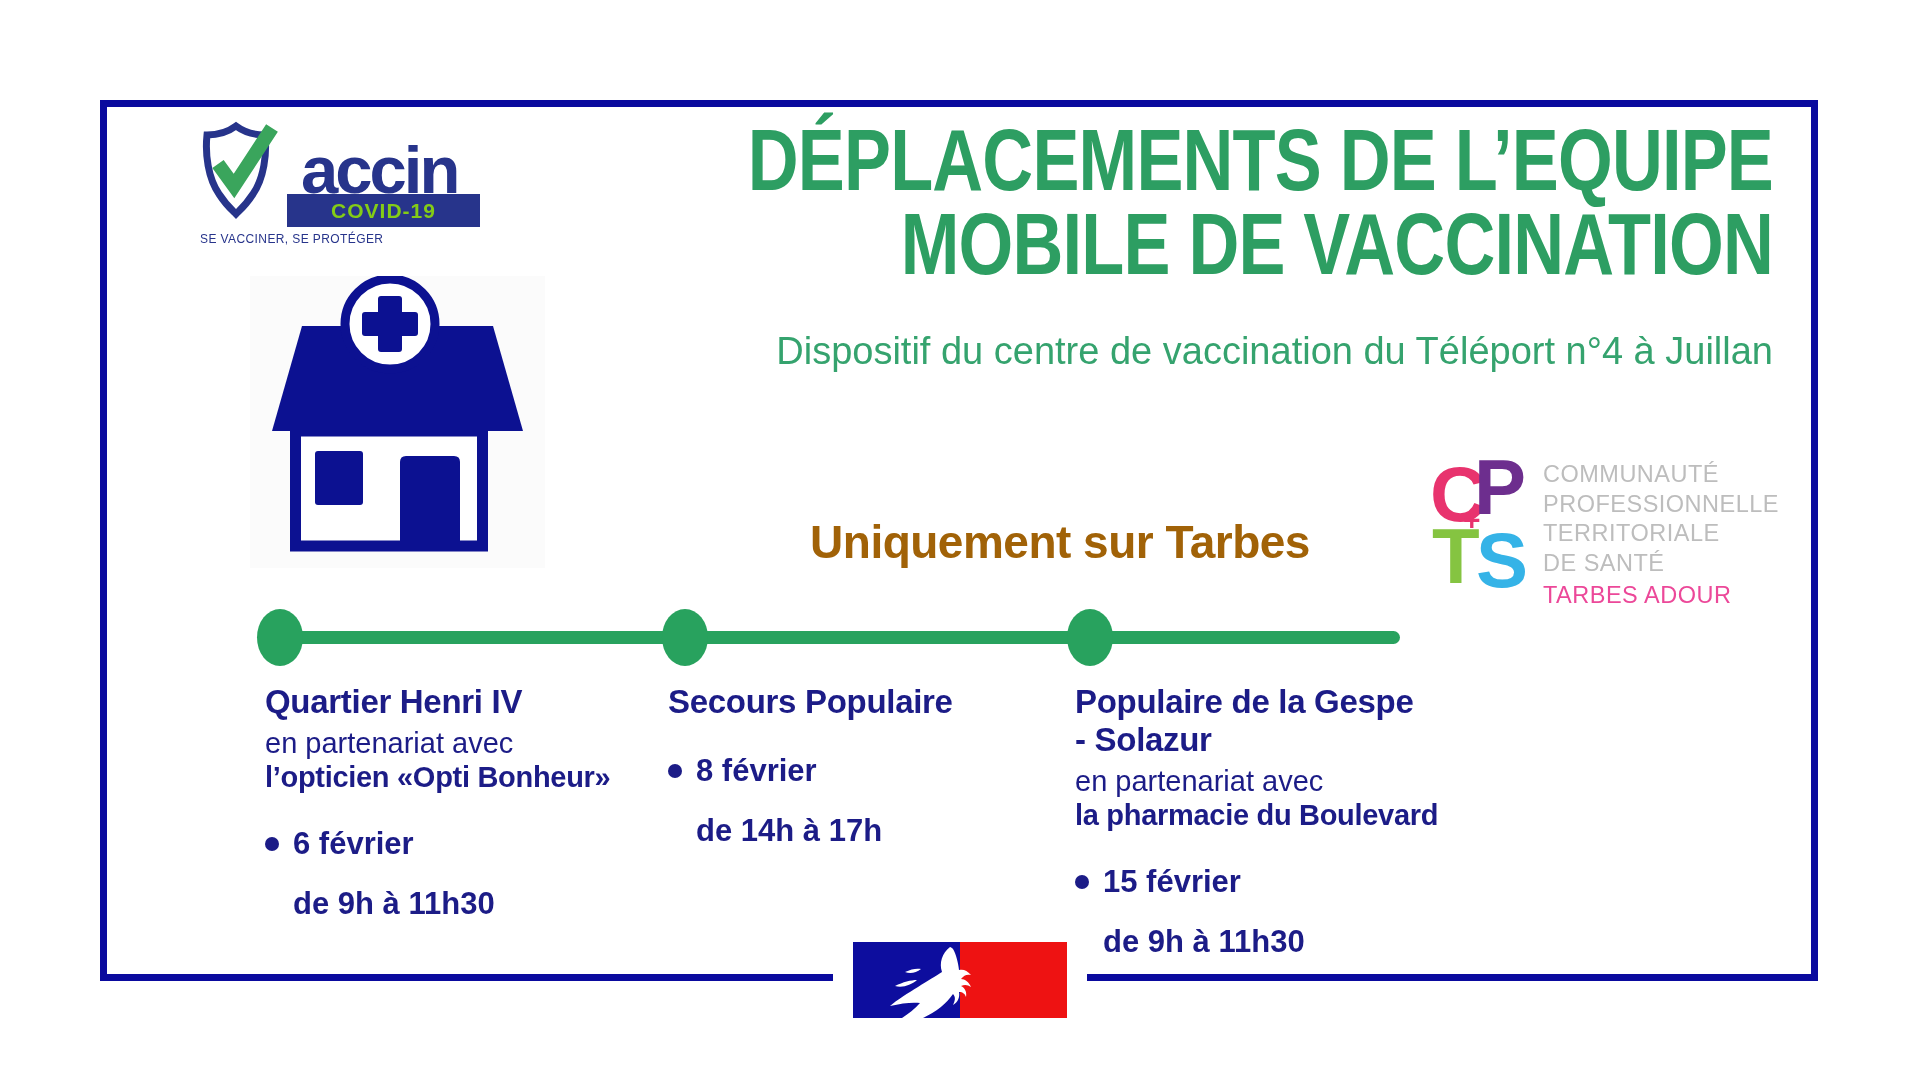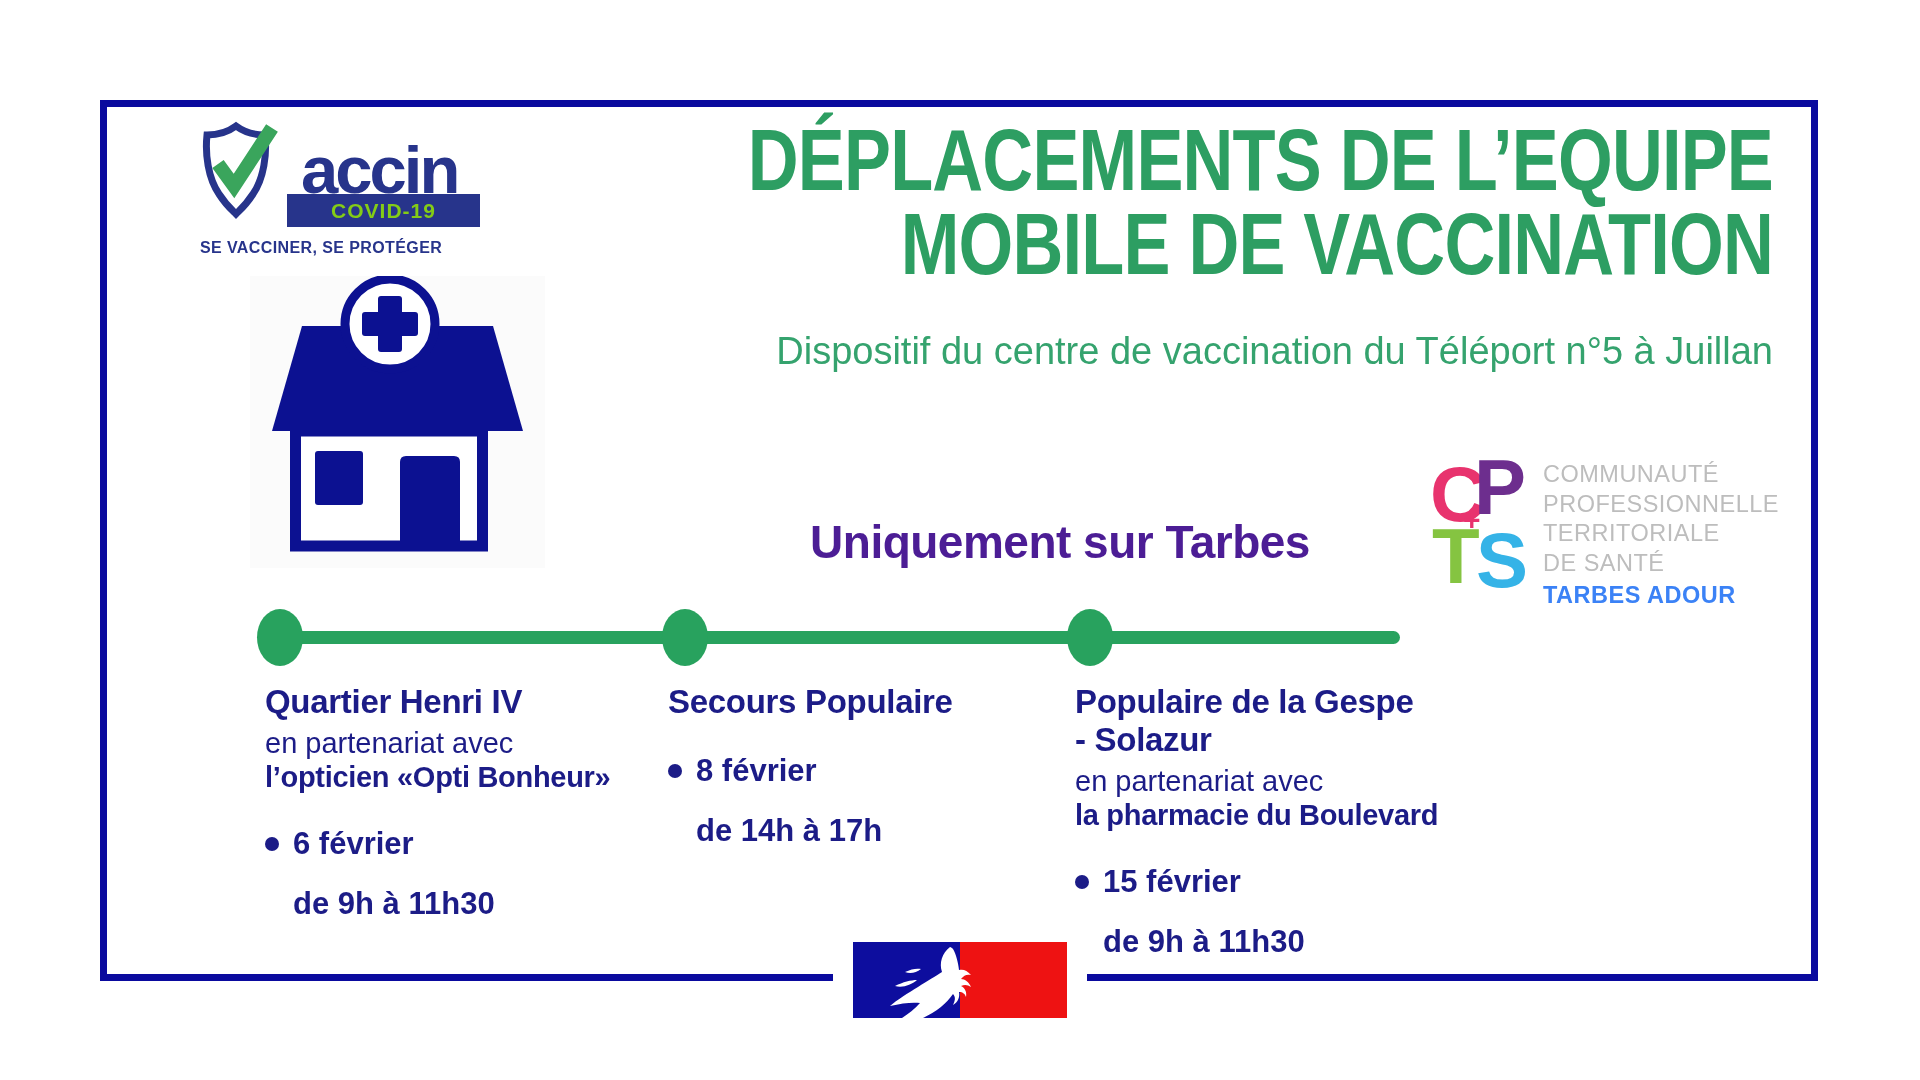--- a/index.html
+++ b/index.html
@@ -5,40 +5,40 @@
   html,body{margin:0;padding:0;background:#ffffff;width:1920px;height:1080px;overflow:hidden;
     font-family:"Liberation Sans","DejaVu Sans",sans-serif;}
   .abs{position:absolute;}
   
   .card{position:absolute;left:100px;top:100px;width:1704px;height:867px;border:7px solid #0a0a9e;background:#fff;}
   
   .vaccin{position:absolute;left:200px;top:106px;width:300px;height:150px;}
   .vaccin .word{position:absolute;left:101px;top:30px;font-size:67px;font-weight:700;color:#27348b;letter-spacing:-3px;line-height:1;}
   .vaccin .badge{position:absolute;left:87px;top:88px;width:193px;height:33px;background:#27348b;color:#84cc16;
     font-size:21px;font-weight:700;letter-spacing:1px;display:flex;align-items:center;justify-content:center;}
-  .vaccin .tagline{position:absolute;left:0px;top:133px;width:400px;font-size:16px;font-weight:700;color:#27348b;letter-spacing:.4px;}
+  .vaccin .tagline{position:absolute;left:0px;top:126px;width:400px;font-size:12px;font-weight:400;color:#27348b;letter-spacing:.4px;}
   
   .title-wrap{position:absolute;right:147px;top:118px;width:1300px;text-align:right;color:#2d9e62;}
   .title-line{font-size:88px;font-weight:800;letter-spacing:-1px;line-height:84px;transform:scaleX(.8);transform-origin:100% 50%;white-space:nowrap;}
   .subtitle{position:absolute;right:147px;top:330px;width:1300px;text-align:right;color:#35a36e;
     font-size:38px;font-weight:400;letter-spacing:0;white-space:nowrap;}
   
   .house{position:absolute;left:250px;top:276px;width:295px;height:292px;background:#fbfbfb;}
   
-  .zone{position:absolute;left:780px;top:515px;width:560px;text-align:center;color:#4c1d95;font-size:46px;font-weight:800;letter-spacing:-.5px;}
+  .zone{position:absolute;left:780px;top:515px;width:560px;text-align:center;color:#a16207;font-size:46px;font-weight:800;letter-spacing:-.5px;}
   
   .cpts{position:absolute;left:1430px;top:455px;width:380px;height:150px;}
   .cpts .ltr{position:absolute;font-size:78px;font-weight:800;line-height:1;font-family:"Liberation Sans","DejaVu Sans",sans-serif;}
   .cpts-c{left:0px;top:0px;color:#e8336e;}
   .cpts-p{left:44px;top:-7px;color:#6d2e8e;}
   .cpts-t{left:2px;top:62px;color:#85c441;}
   .cpts-s{left:46px;top:66px;color:#35b3e7;}
   .cpts .plus{position:absolute;left:33px;top:48px;font-size:30px;font-weight:800;color:#e8336e;}
   .cpts .txt{position:absolute;left:113px;top:5px;font-size:23.5px;line-height:29.5px;letter-spacing:.5px;color:#bdbdbd;font-weight:400;}
-  .cpts .txt .bold{color:#3b82f6;font-weight:700;margin-top:3px;}
+  .cpts .txt .bold{color:#ec4899;font-weight:400;margin-top:3px;}
   
   .tl-line{position:absolute;left:280px;top:631px;width:1120px;height:13px;background:#28a25e;border-radius:7px;}
   .tl-dot{position:absolute;width:46px;height:57px;border-radius:50%;background:#28a25e;top:609px;}
   .dot-1{left:257px;} .dot-2{left:662px;} .dot-3{left:1067px;}
   
   .stop{position:absolute;top:683px;color:#1c1c87;}
   .stop-1{left:265px;width:420px;}
   .stop-2{left:668px;width:400px;}
   .stop-3{left:1075px;width:430px;}
   .stop .t{font-size:33px;font-weight:800;line-height:38px;letter-spacing:-.3px;}
@@ -64,21 +64,21 @@
   </svg>
   <div class="word">accin</div>
   <div class="badge">COVID-19</div>
   <div class="tagline">SE VACCINER, SE PROTÉGER</div>
 </div>
 
 <div class="title-wrap">
   <div class="title-line">DÉPLACEMENTS DE L’EQUIPE</div>
   <div class="title-line">MOBILE DE VACCINATION</div>
 </div>
-<div class="subtitle">Dispositif du centre de vaccination du Téléport n°5 à Juillan</div>
+<div class="subtitle">Dispositif du centre de vaccination du Téléport n°4 à Juillan</div>
 
 <div class="house">
   <svg width="295" height="292" viewBox="0 0 295 292">
     <rect x="45.5" y="155" width="187" height="115" fill="#ffffff" stroke="#0c1191" stroke-width="11"></rect>
     <polygon points="52,50 243,50 273,155 22,155" fill="#0c1191"></polygon>
     <circle cx="140" cy="48" r="45" fill="#ffffff" stroke="#0c1191" stroke-width="9"></circle>
     <rect x="112" y="36" width="56" height="24" rx="3" fill="#0c1191"></rect>
     <rect x="128" y="20" width="24" height="56" rx="3" fill="#0c1191"></rect>
     <rect x="65" y="175" width="48" height="54" rx="3" fill="#0c1191"></rect>
     <path d="M150,275 L150,186 Q150,180 156,180 L204,180 Q210,180 210,186 L210,275 Z" fill="#0c1191"></path>

